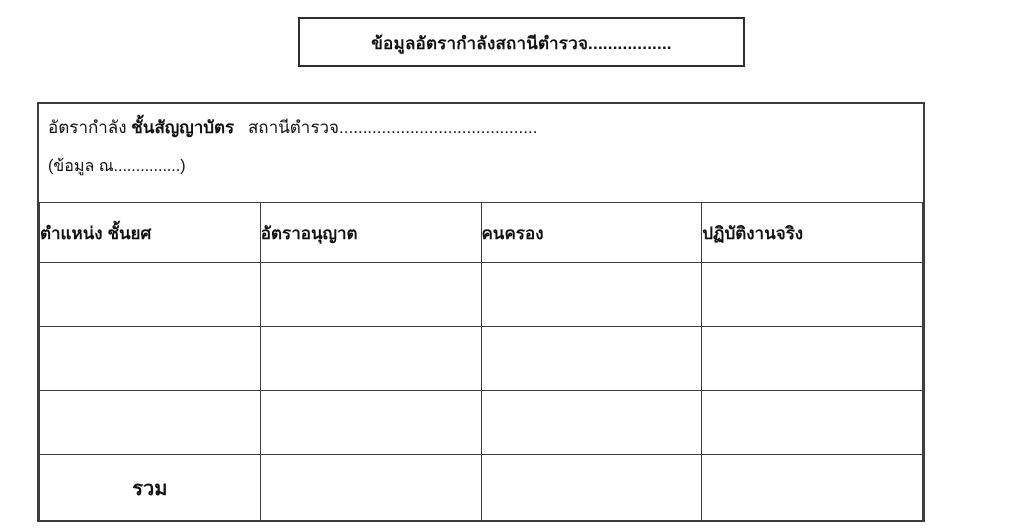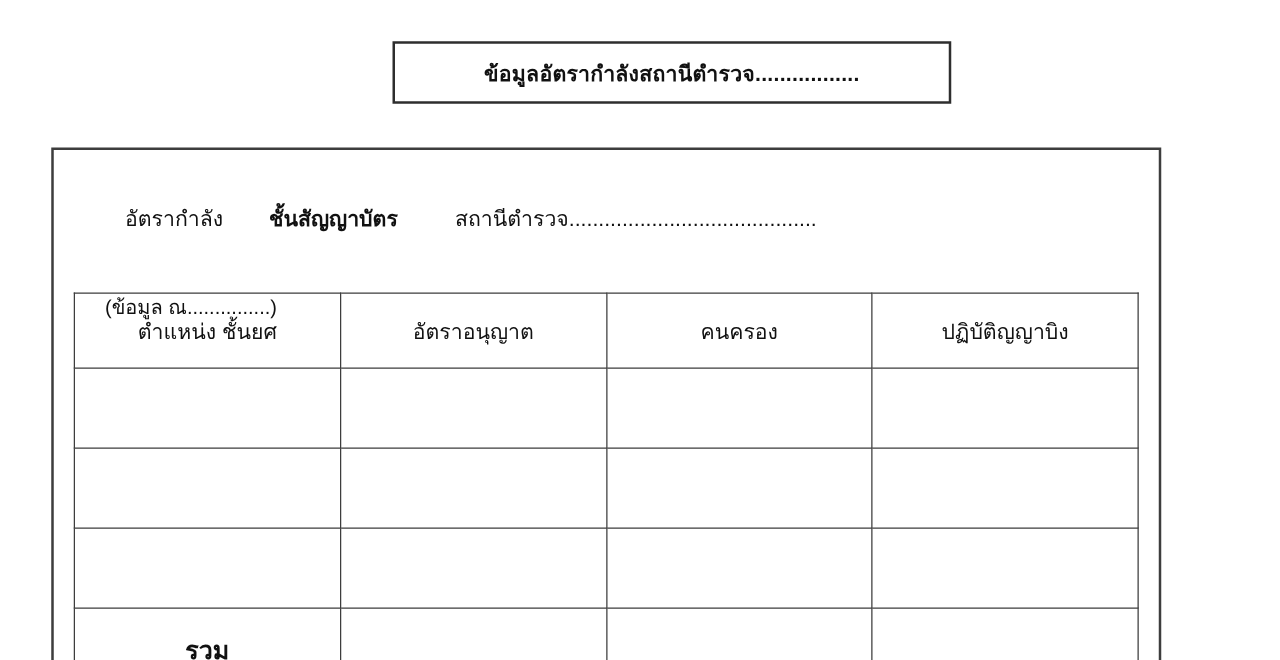--- a/index.html
+++ b/index.html
@@ -1,15 +1,15 @@
 <!DOCTYPE html>
 <html><head>
 <meta charset="utf-8">
 <style>
-  * { margin: 0; padding: 16px; box-sizing: border-box; }
+  * { margin: 0; padding: 0; box-sizing: border-box; }
   html, body { width: 1024px; height: 528px; }
   body {
     background: #ffffff;
     color: #111111;
     font-family: "Liberation Sans", "DejaVu Sans", sans-serif;
     position: relative;
     overflow: hidden;
   }
   .title-box {
     position: absolute;
@@ -18,21 +18,21 @@
     border: 2px solid #2e2e2e;
     display: flex; align-items: center; justify-content: center;
   }
   .title-box .title-text {
     font-weight: bold;
     font-size: 17px;
     letter-spacing: 0.2px;
   }
   .form-box {
     position: absolute;
-    left: 25px; top: 102px;
+    left: 37px; top: 102px;
     width: 888px; height: 420px;
     border: 2px solid #3d3d3d;
     background: #ffffff;
   }
   .form-header {
     height: 98px;
     padding: 9px 10px 0 9px;
   }
   .form-line1 { font-size: 17px; white-space: nowrap; }
   .form-line1 .bold-part { font-weight: bold; }
@@ -47,22 +47,22 @@
   table.manpower th,
   table.manpower td {
     border: 1.5px solid #3d3d3d;
     background: #ffffff;
   }
   tr.head-row  { height: 60px; }
   tr.body-row  { height: 64px; }
   tr.total-row { height: 66px; }
   table.manpower th {
     font-size: 17px;
-    font-weight: normal;
-    text-align: center;
+    font-weight: bold;
+    text-align: left;
     vertical-align: middle;
   }
   td.total-cell {
     font-size: 20px;
     font-weight: bold;
     text-align: center;
     vertical-align: middle;
   }
 </style>
 </head>
@@ -81,21 +81,21 @@
     </div>
     <div class="form-line2">(ข้อมูล ณ...............)</div>
   </div>
 
   <table class="manpower">
     <tbody>
         <tr class="head-row">
       <th>ตำแหน่ง ชั้นยศ</th>
       <th>อัตราอนุญาต</th>
       <th>คนครอง</th>
-      <th>ปฏิบัติญญาบิง</th>
+      <th>ปฏิบัติงานจริง</th>
     </tr>
     <tr class="body-row">
       <td></td>
       <td></td>
       <td></td>
       <td></td>
     </tr>
     <tr class="body-row">
       <td></td>
       <td></td>

